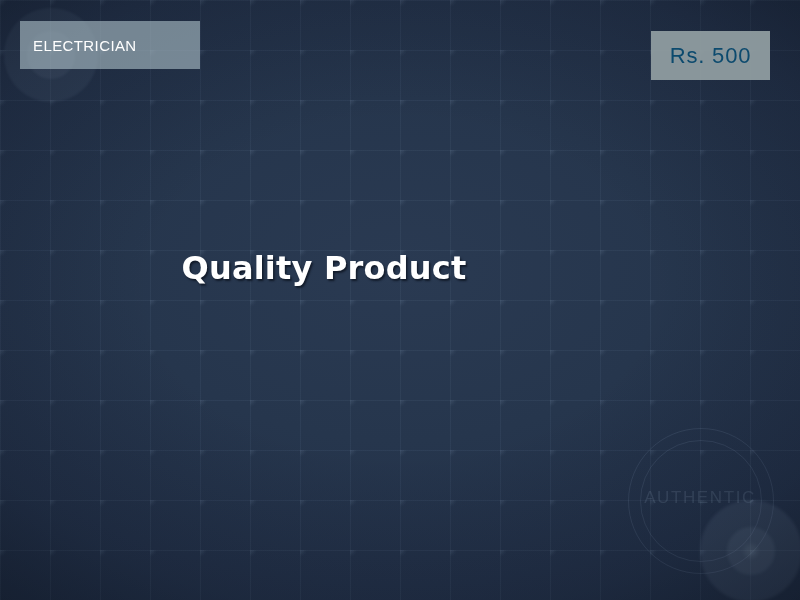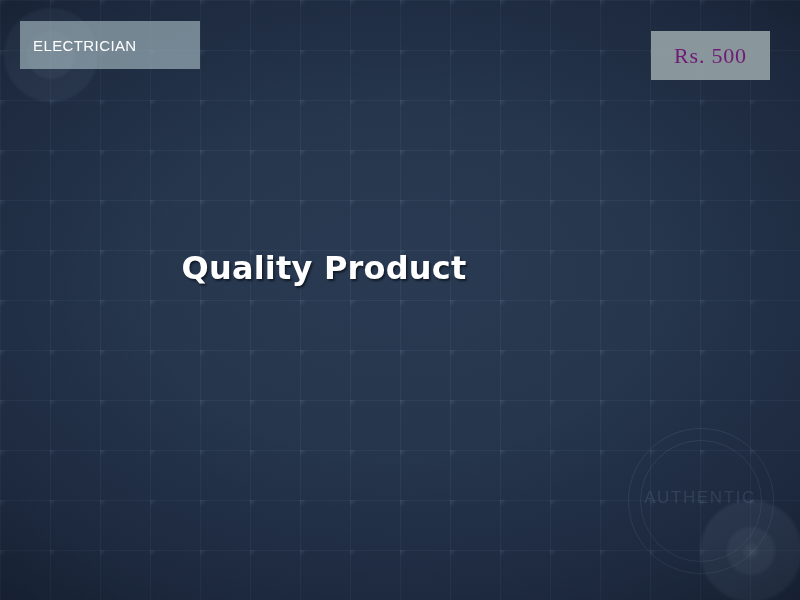--- a/index.html
+++ b/index.html
@@ -152,24 +152,24 @@
     left: 651px;
     top: 31px;
     width: 119px;
     height: 49px;
     background: rgba(146,160,163,0.92);
     display: flex;
     align-items: center;
     justify-content: center;
   }
   .badge-price .label {
-    color: #701a75;
+    color: #0c4a6e;
     font-size: 22px;
     letter-spacing: 0.8px;
-    font-family: Liberation Serif, serif;
+    font-family: Liberation Sans, sans-serif;
   }
 
   
   .title {
     position: absolute;
     left: 0;
     top: 249px;
     width: 648px;
     text-align: center;
     color: #ffffff;

